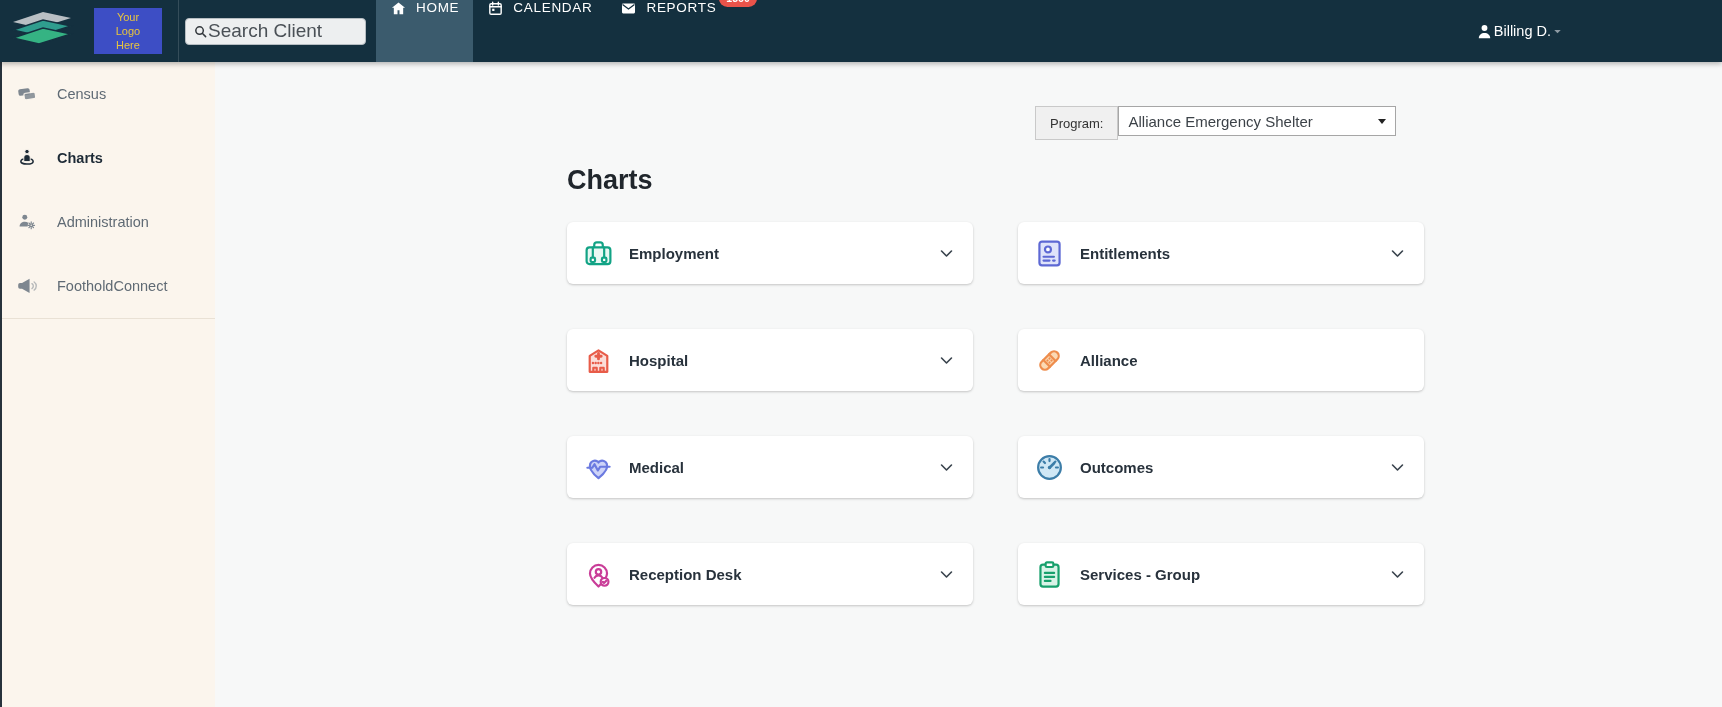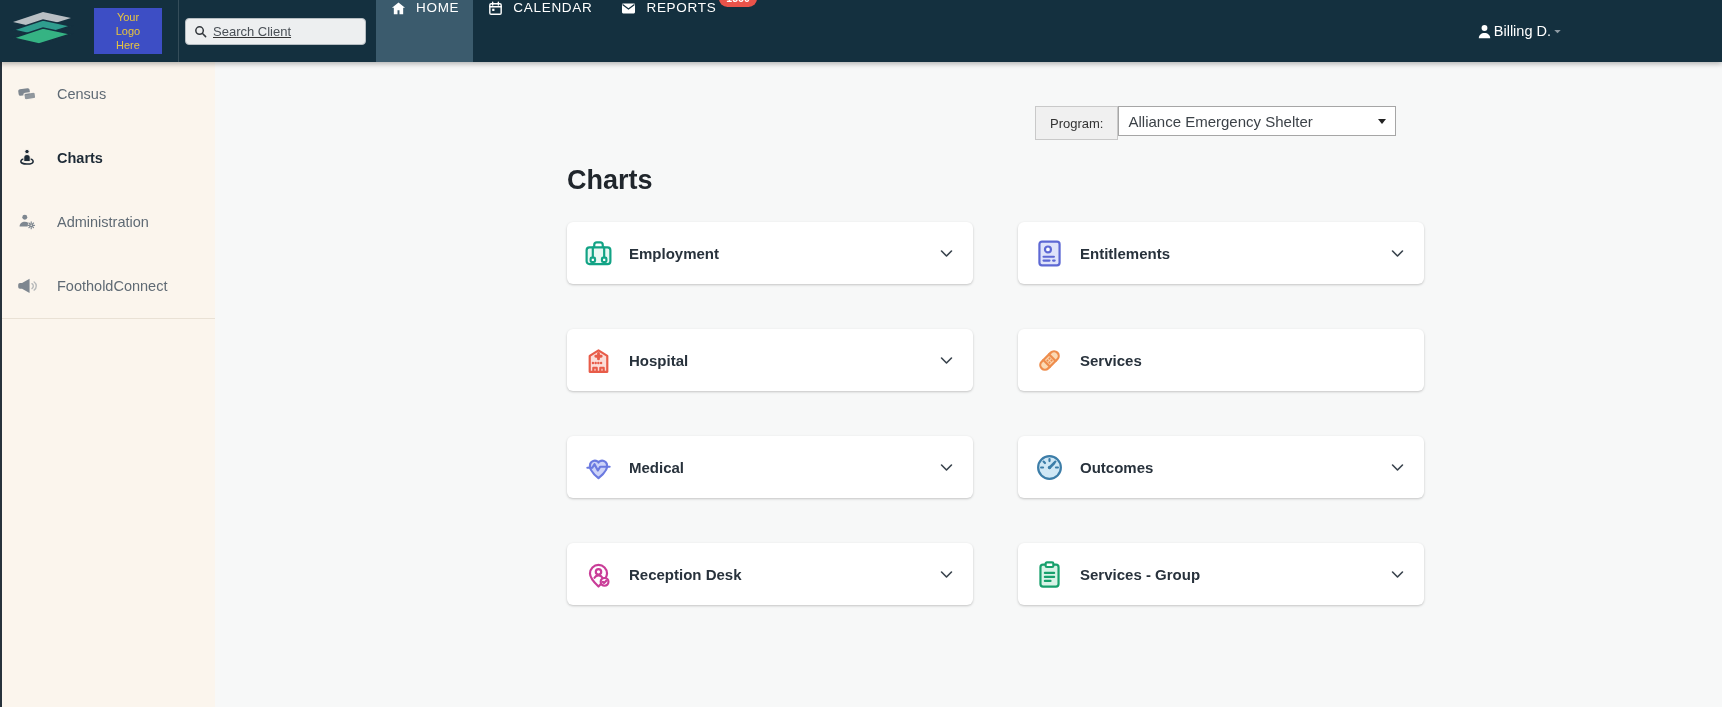--- a/index.html
+++ b/index.html
@@ -10,22 +10,22 @@
             display:flex; align-items:center; z-index:10; box-shadow:0 2px 5px rgba(0,0,0,.28); }
   .logo-mark { margin-left:9px; width:66px; height:44px; display:block; flex:0 0 auto; }
   .logo-box { margin-left:19px; width:68px; height:46px; background:#3d4ec5; color:#e9c53e;
               font-size:11px; font-weight:normal; line-height:1.3; text-align:center;
               display:flex; align-items:center; justify-content:center; white-space:pre-line; flex:0 0 auto; }
   .topbar-sep { width:1px; height:62px; background:rgba(255,255,255,.14); margin-left:16px; flex:0 0 auto; }
   .search-box { margin-left:6px; width:181px; height:27px; background:#edeff0; border:1px solid #b6bdc2;
                 border-radius:4px; display:flex; align-items:center; padding:0 7px; flex:0 0 auto; }
   .search-box .s-icon { width:15px; height:15px; color:#33383d; flex:0 0 auto; display:flex; }
   .search-box .s-icon svg { width:15px; height:15px; }
-  .search-box input { border:none; outline:none; background:transparent; width:100%; margin-left:5px;
-                      font-size:13px; color:#333; font-family:"Liberation Sans",sans-serif;text-decoration:underline; }
+  .search-box input { border:none; outline:none; background:transparent; width:100%; 
+                      font-size:19px; color:#333; font-family:"Liberation Sans",sans-serif; }
   .search-box input::placeholder { color:#4a5056; opacity:1; }
 
   nav.topnav { display:flex; height:62px; margin-left:10px; }
   .nav-item { display:flex; align-items:flex-start; height:62px; padding:0 14px; color:#fff; cursor:pointer;
               font-size:13.5px; font-weight:500; letter-spacing:.7px; position:relative; }
   .nav-item.active { background:#3b5b6d; }
   .nav-icon { display:flex; margin-right:9px; }
   .nav-icon svg { width:17px; height:17px; }
   .nav-badge { margin-left:3px; transform:translateY(-10px); background:#e9534a; color:#fff;
                border-radius:10px; padding:2px 7px 3px; font-size:10.5px; font-weight:bold; letter-spacing:0; }
@@ -252,21 +252,21 @@
             <g transform="rotate(-45 12 12)">
               <rect x="3.4" y="8.4" width="17.2" height="7.2" rx="3.6" fill="var(--fill)"></rect>
               <path d="M8.9 8.4v7.2M15.1 8.4v7.2"></path>
               <circle cx="10.9" cy="10.9" r=".85" fill="currentColor" stroke="none"></circle>
               <circle cx="13.1" cy="10.9" r=".85" fill="currentColor" stroke="none"></circle>
               <circle cx="10.9" cy="13.1" r=".85" fill="currentColor" stroke="none"></circle>
               <circle cx="13.1" cy="13.1" r=".85" fill="currentColor" stroke="none"></circle>
             </g>
           </svg>
         </span>
-    <span class="card-label">Services</span>
+    <span class="card-label">Alliance</span>
 
   </div>
       <div class="card">
     <span class="card-icon" style="color: rgb(107, 122, 224); --fill: #cdd3f8;">
           <svg viewBox="0 0 24 24" fill="none" stroke="currentColor" stroke-linecap="round" stroke-linejoin="round" stroke-width="1.7">
             <path d="M12 20.2C6.2 15.6 4.4 12 5.6 9.1c.9-2.1 3.4-3 5.4-1.9.4.2.8.6 1 1 .2-.4.6-.8 1-1 2-1.1 4.5-.2 5.4 1.9 1.2 2.9-.6 6.5-6.4 11.1z" fill="var(--fill)"></path>
             <path d="M3.4 12.2h3.8l1.7-2.7 2.6 4.8 1.8-2.9h7.3"></path>
           </svg>
         </span>
     <span class="card-label">Medical</span>

